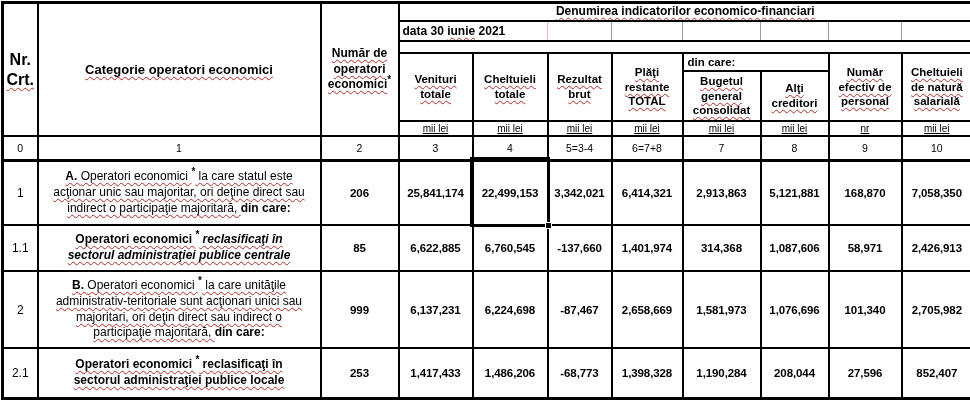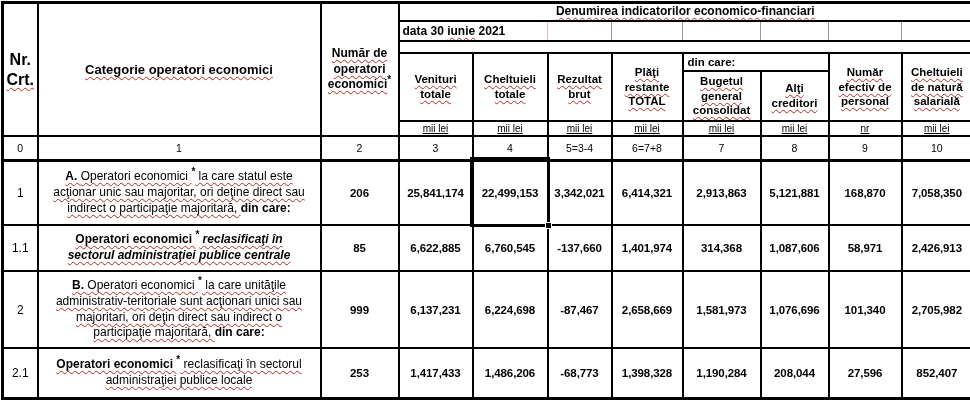--- a/index.html
+++ b/index.html
@@ -205,21 +205,21 @@
           <td class="val-cell">6,224,698</td>
           <td class="val-cell">-87,467</td>
           <td class="val-cell">2,658,669</td>
           <td class="val-cell">1,581,973</td>
           <td class="val-cell">1,076,696</td>
           <td class="val-cell">101,340</td>
           <td class="val-cell">2,705,982</td>
         </tr>
         <tr class="rh3">
           <td class="nr-cell">2.1</td>
-          <td class="cat-cell"><span class="wv" style="font-weight: bold;">Operatori economici </span><sup class="star" style="font-weight: bold;">*</sup><span class="wv" style="font-weight: normal;"> reclasificaţi în sectorul administraţiei publice locale</span></td>
+          <td class="cat-cell"><span class="wv" style="font-weight: bold;">Operatori economici </span><sup class="star" style="font-weight: bold;">*</sup><span class="wv" style="font-weight: bold;"> reclasificaţi în sectorul administraţiei publice locale</span></td>
           <td class="val-cell">253</td>
           <td class="val-cell">1,417,433</td>
           <td class="val-cell">1,486,206</td>
           <td class="val-cell">-68,773</td>
           <td class="val-cell">1,398,328</td>
           <td class="val-cell">1,190,284</td>
           <td class="val-cell">208,044</td>
           <td class="val-cell">27,596</td>
           <td class="val-cell">852,407</td>
         </tr>

